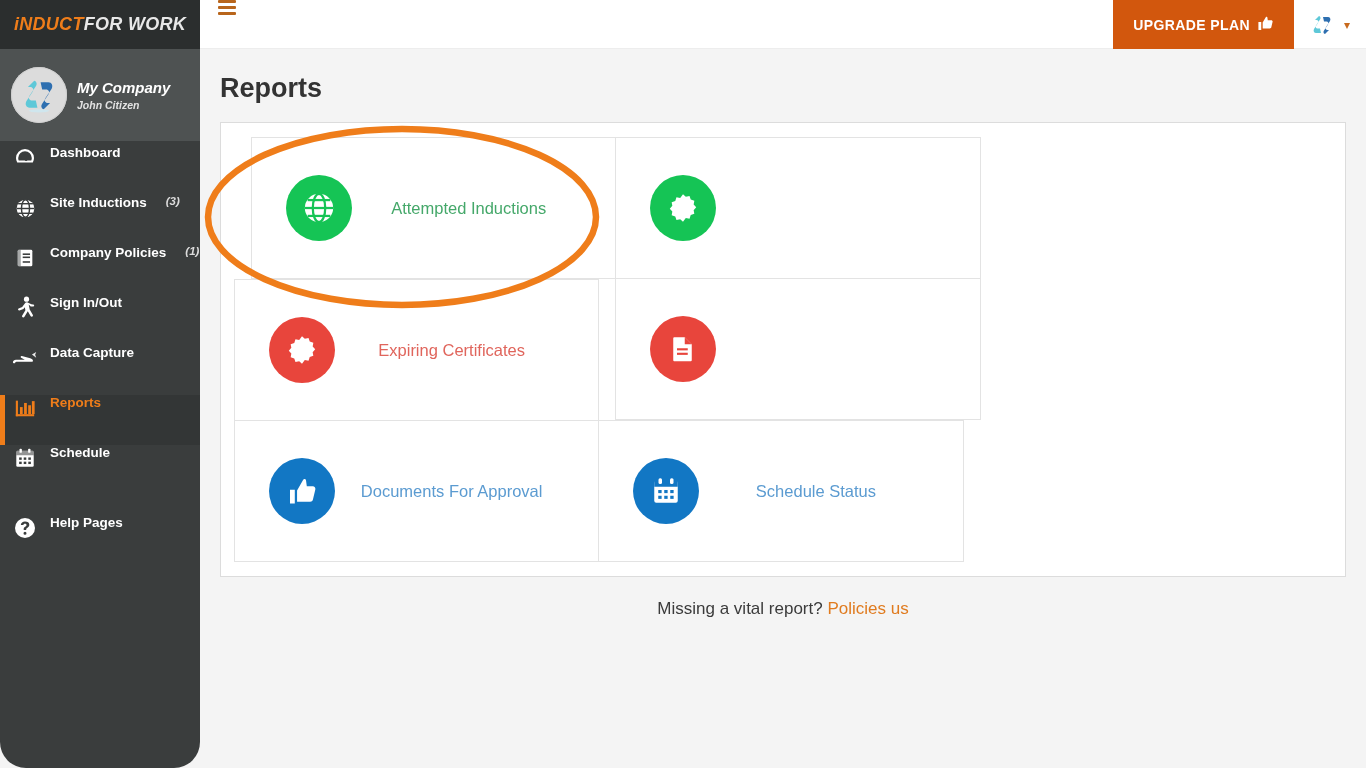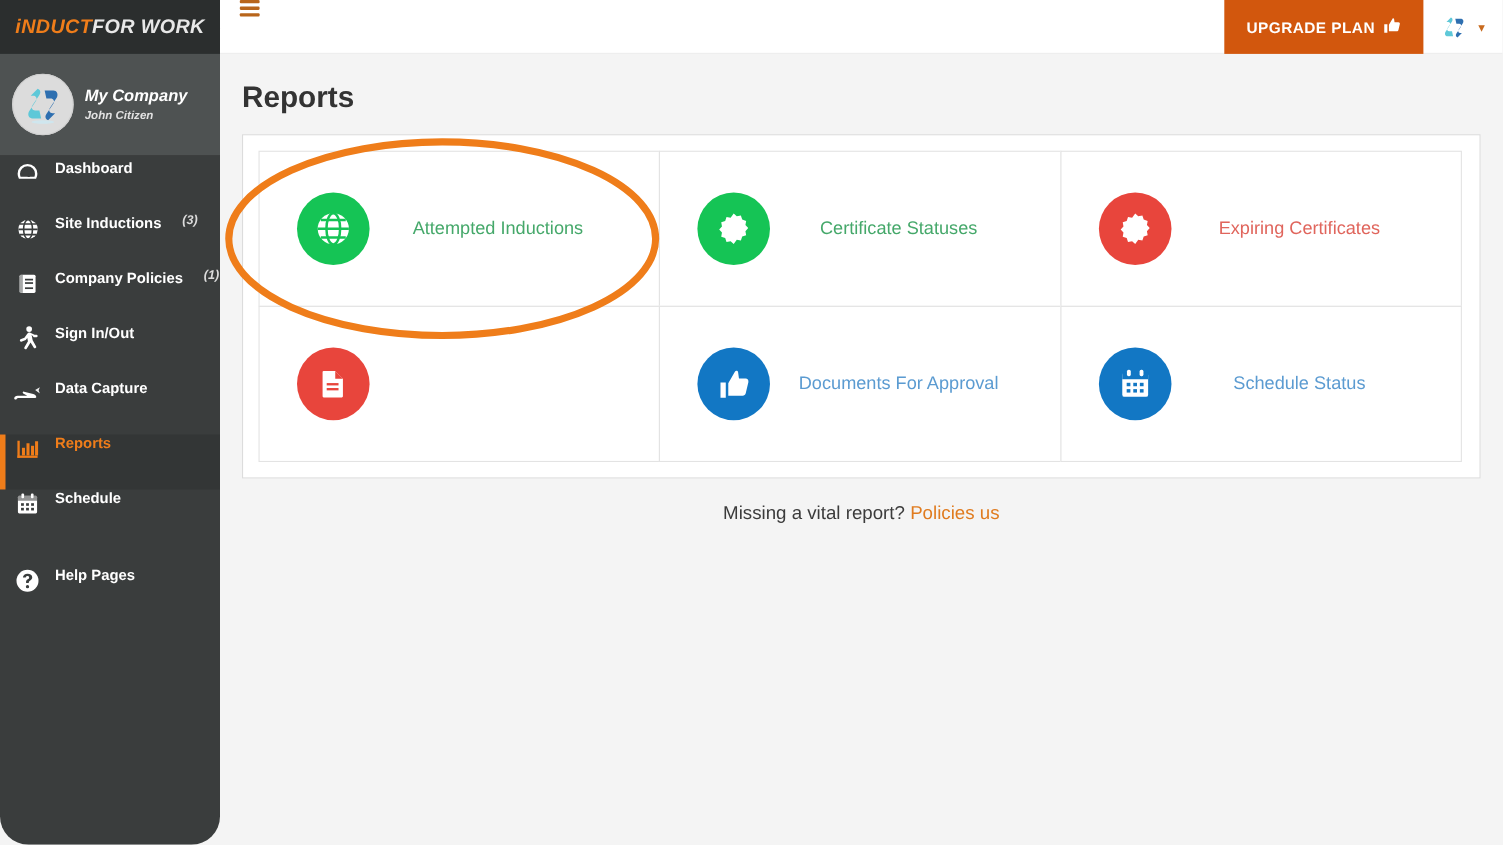--- a/index.html
+++ b/index.html
@@ -120,21 +120,21 @@
   }
   .card-grid { display: flex; flex-wrap: wrap; }
   .card {
     width: 365.3px; height: 142px;
     border: 1px solid #e3e3e3;
     display: flex; align-items: center;
     cursor: pointer; background: #ffffff;
     margin-left: -1px; margin-top: -1px;
     position: relative;
   }
-  .card:nth-child(3n+1) { margin-left: 0; }
+  .card:nth-child(3n+1) { margin-left: 16px; }
   .card:nth-child(-n+3) { margin-top: 0; }
   .card-icon {
     width: 66px; height: 66px; border-radius: 50%;
     flex: 0 0 66px; margin-left: 34px;
     display: flex; align-items: center; justify-content: center;
     color: #ffffff;
   }
   .card-label {
     flex: 1; text-align: center; font-size: 16.5px;
     padding-right: 30px;
@@ -347,21 +347,20 @@
             </div>
             <div class="card-label" style="color:#45a86a">Attempted Inductions</div>
           </div>
 
           <div class="card">
             <div class="card-icon" style="background:#15c455">
               <svg width="32" height="32" viewBox="0 0 24 24">
                   <path fill="#ffffff" d="M12 1.6l2.1 1.9 2.8-.5.9 2.7 2.7.9-.5 2.8 1.9 2.1-1.9 2.1.5 2.8-2.7.9-.9 2.7-2.8-.5L12 22.4l-2.1-1.9-2.8.5-.9-2.7-2.7-.9.5-2.8L2.1 12.5 4 10.4l-.5-2.8 2.7-.9.9-2.7 2.8.5z"></path>
                 </svg>
             </div>
-            <div class="card-label" style="color:#45a86a">Certificate Statuses</div>
           </div>
 
           <div class="card">
             <div class="card-icon" style="background:#e8453c">
               <svg width="32" height="32" viewBox="0 0 24 24">
                   <path fill="#ffffff" d="M12 1.6l2.1 1.9 2.8-.5.9 2.7 2.7.9-.5 2.8 1.9 2.1-1.9 2.1.5 2.8-2.7.9-.9 2.7-2.8-.5L12 22.4l-2.1-1.9-2.8.5-.9-2.7-2.7-.9.5-2.8L2.1 12.5 4 10.4l-.5-2.8 2.7-.9.9-2.7 2.8.5z"></path>
                 </svg>
             </div>
             <div class="card-label" style="color:#e0655c">Expiring Certificates</div>
           </div>

